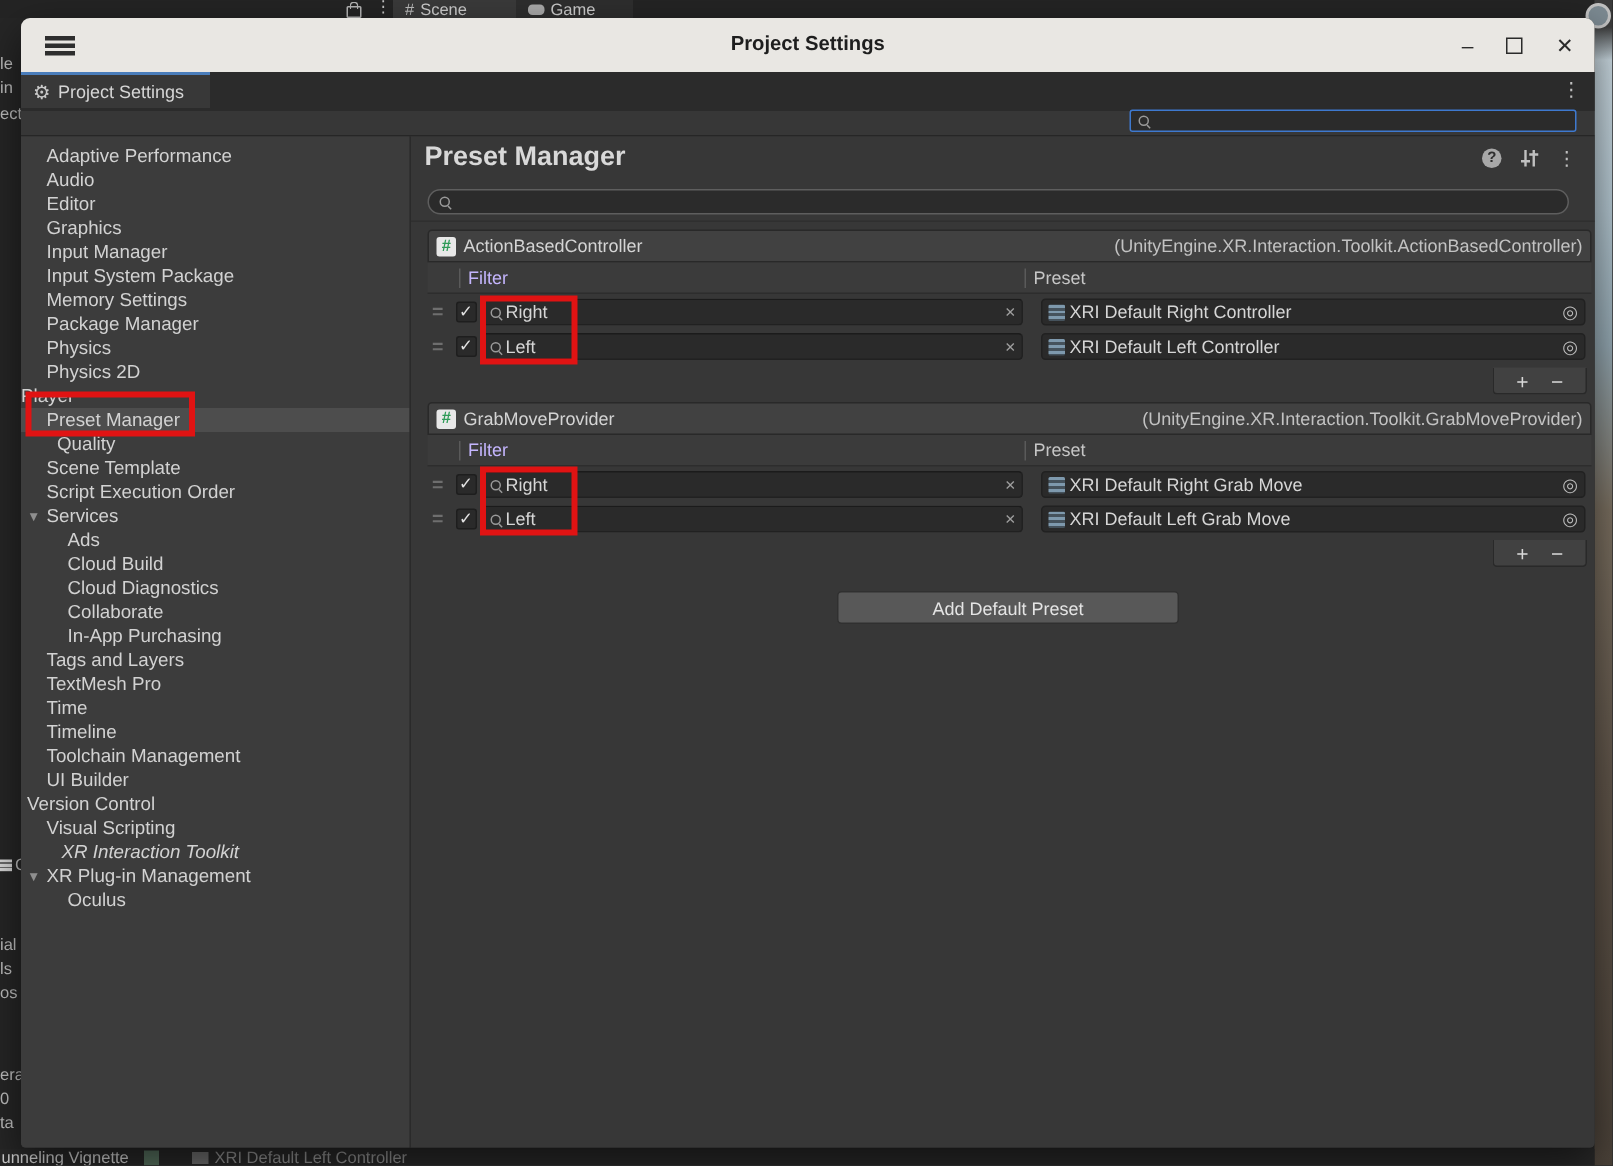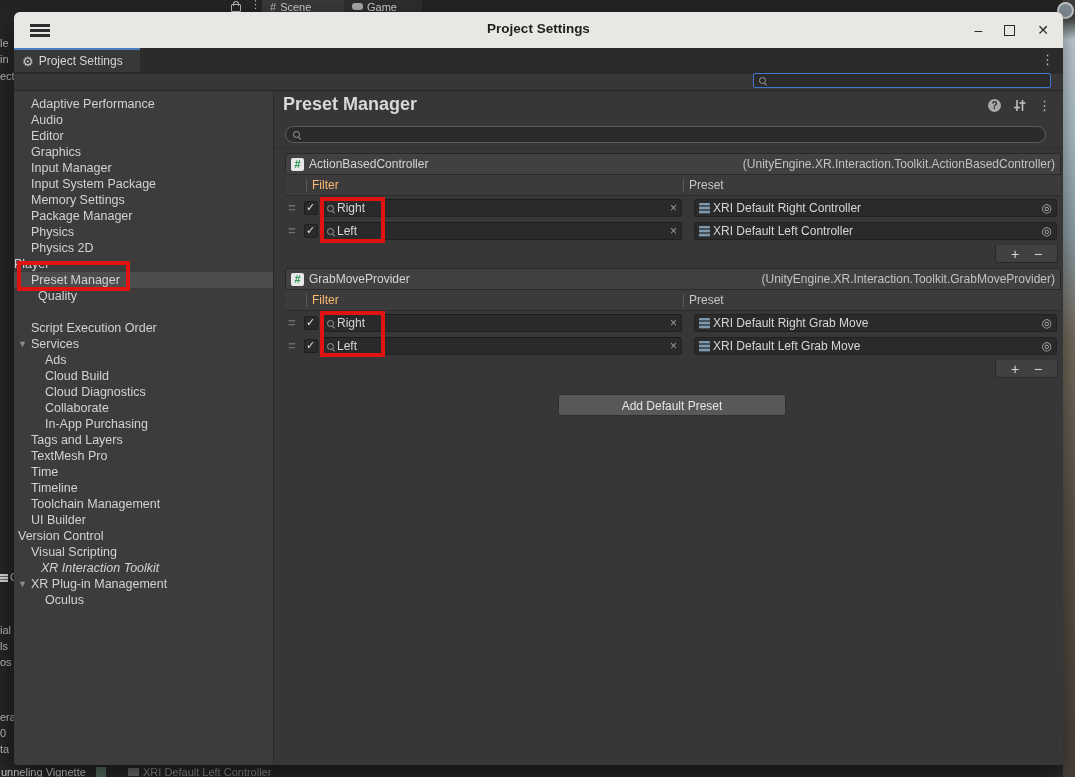--- a/index.html
+++ b/index.html
@@ -90,21 +90,21 @@
 
   .section{position:absolute;left:11px;width:776px;height:112px;}
   .sec-header{position:absolute;left:0;top:0;width:100%;height:22px;background:#414141;
     border:1px solid #292929;border-radius:3px 3px 0 0;box-sizing:border-box;}
   .script-ico{position:absolute;left:5px;top:4px;width:13px;height:13px;background:#E8E8E8;
     border-radius:2px;color:#2E9B57;font-size:11px;font-weight:bold;text-align:center;line-height:13px;}
   .sec-name{position:absolute;left:23px;top:0;line-height:21px;color:#D4D4D4;font-size:12px;}
   .sec-type{position:absolute;right:5px;top:0;line-height:21px;color:#C2C2C2;font-size:12px;}
   .col-row{position:absolute;left:0;top:22px;width:100%;height:21px;background:#3B3B3B;
     border-bottom:1px solid #2D2D2D;box-sizing:border-box;}
-  .col-filter{position:absolute;left:27px;top:0;line-height:21px;color:#fdba74;font-size:12px;}
+  .col-filter{position:absolute;left:27px;top:0;line-height:21px;color:#c4b5fd;font-size:12px;}
   .col-preset{position:absolute;left:404px;top:0;line-height:21px;color:#C6C6C6;font-size:12px;}
   .col-bar1{position:absolute;left:21px;top:4px;width:1px;height:13px;background:#5A5A5A;}
   .col-bar2{position:absolute;left:398px;top:4px;width:1px;height:13px;background:#5A5A5A;}
 
   .p-row{position:absolute;left:0;width:100%;height:23px;}
   .drag{position:absolute;left:3px;top:3px;color:#6E6E6E;font-size:13px;font-weight:bold;}
   .cbx{position:absolute;left:19px;top:4px;width:12px;height:12px;background:#2A2A2A;
     border:1px solid #1E1E1E;border-radius:2px;color:#E2E2E2;}
   .cbx::after{content:"\2713";position:absolute;left:1px;top:-1px;font-size:11px;}
   .ffield{position:absolute;left:36px;top:2px;width:361px;height:18px;background:#2A2A2A;
@@ -201,20 +201,21 @@
       <div class="sb-item" style="top: 53px; padding-left: 17px;"><span>Graphics</span></div>
       <div class="sb-item" style="top: 69px; padding-left: 17px;"><span>Input Manager</span></div>
       <div class="sb-item" style="top: 85px; padding-left: 17px;"><span>Input System Package</span></div>
       <div class="sb-item" style="top: 101px; padding-left: 17px;"><span>Memory Settings</span></div>
       <div class="sb-item" style="top: 117px; padding-left: 17px;"><span>Package Manager</span></div>
       <div class="sb-item" style="top: 133px; padding-left: 17px;"><span>Physics</span></div>
       <div class="sb-item" style="top: 149px; padding-left: 17px;"><span>Physics 2D</span></div>
       <div class="sb-item" style="top: 165px; "><span>Player</span></div>
       <div class="sb-item sel" style="top: 181px; padding-left: 17px;"><span>Preset Manager</span></div>
       <div class="sb-item" style="top: 197px; padding-left: 24px;"><span>Quality</span></div>
+      <div class="sb-item" style="top: 213px; padding-left: 17px;"><span>Scene Template</span></div>
       <div class="sb-item" style="top: 229px; padding-left: 17px;"><span>Script Execution Order</span></div>
       <div class="sb-item" style="top: 245px; padding-left: 17px;"><span class="sb-fold">▼</span><span>Services</span></div>
       <div class="sb-item" style="top: 261px; padding-left: 31px;"><span>Ads</span></div>
       <div class="sb-item" style="top: 277px; padding-left: 31px;"><span>Cloud Build</span></div>
       <div class="sb-item" style="top: 293px; padding-left: 31px;"><span>Cloud Diagnostics</span></div>
       <div class="sb-item" style="top: 309px; padding-left: 31px;"><span>Collaborate</span></div>
       <div class="sb-item" style="top: 325px; padding-left: 31px;"><span>In-App Purchasing</span></div>
       <div class="sb-item" style="top: 341px; padding-left: 17px;"><span>Tags and Layers</span></div>
       <div class="sb-item" style="top: 357px; padding-left: 17px;"><span>TextMesh Pro</span></div>
       <div class="sb-item" style="top: 373px; padding-left: 17px;"><span>Time</span></div>

